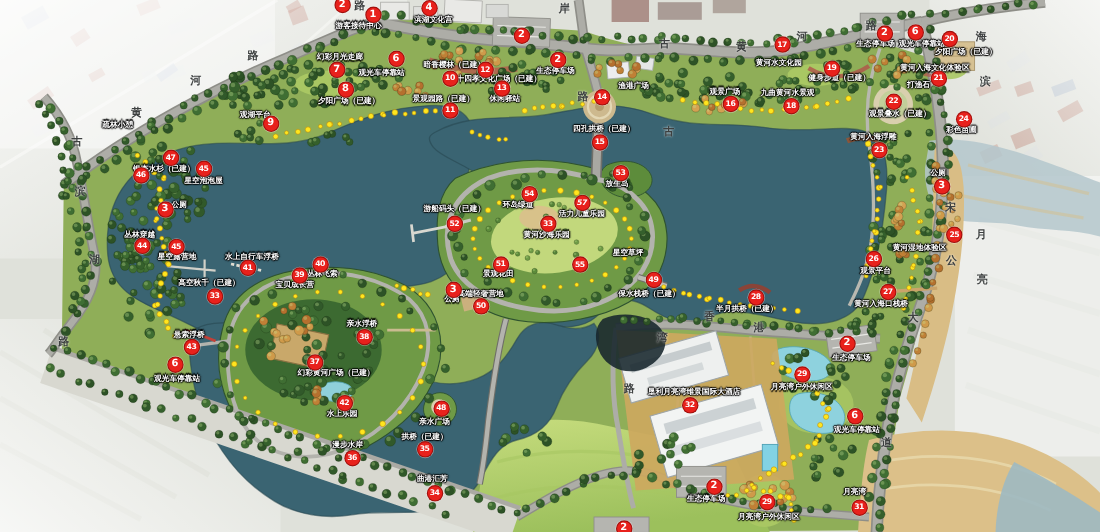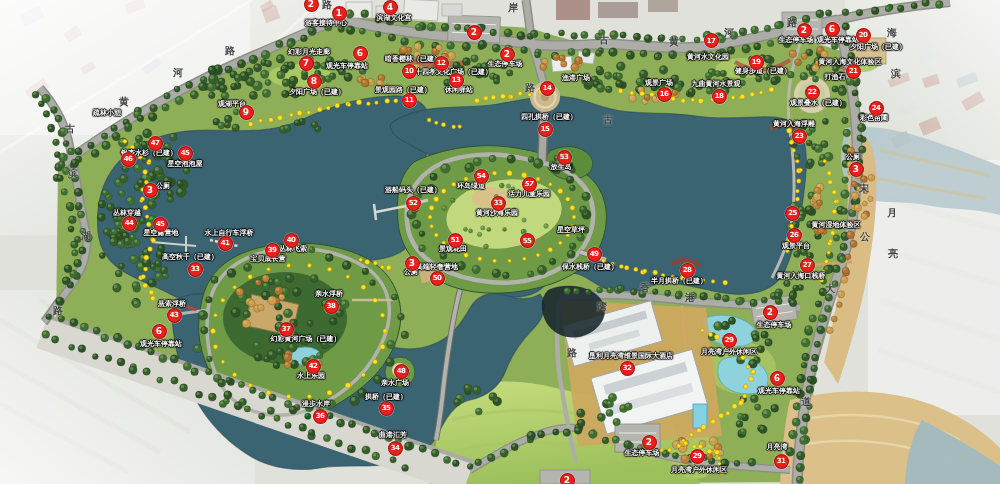--- a/index.html
+++ b/index.html
@@ -2557,21 +2557,21 @@
       </div>
       <div class="mlabel" style="left: 874px; top: 118px;">彩色苗圃</div>
       <div class="mk mk2" style="left: 791.5px; top: 128.5px;">
         <span>23</span>
       </div>
       <div class="mlabel" style="left: 794px; top: 124px;">黄河入海浮雕</div>
       <div class="mk" style="left: 848.5px; top: 161.5px;">
         <span>3</span>
       </div>
       <div class="mlabel" style="left: 853px; top: 157px;">公厕</div>
-      <div class="mk mk2" style="left: 785px; top: 205.5px;">
+      <div class="mk mk2" style="left: 860px; top: 205.5px;">
         <span>25</span>
       </div>
       <div class="mlabel" style="left: 836px; top: 225px;">黄河湿地体验区</div>
       <div class="mk mk2" style="left: 786.5px; top: 227.5px;">
         <span>26</span>
       </div>
       <div class="mlabel" style="left: 796px; top: 246px;">观景平台</div>
       <div class="mk mk2" style="left: 799.5px; top: 257.5px;">
         <span>27</span>
       </div>

